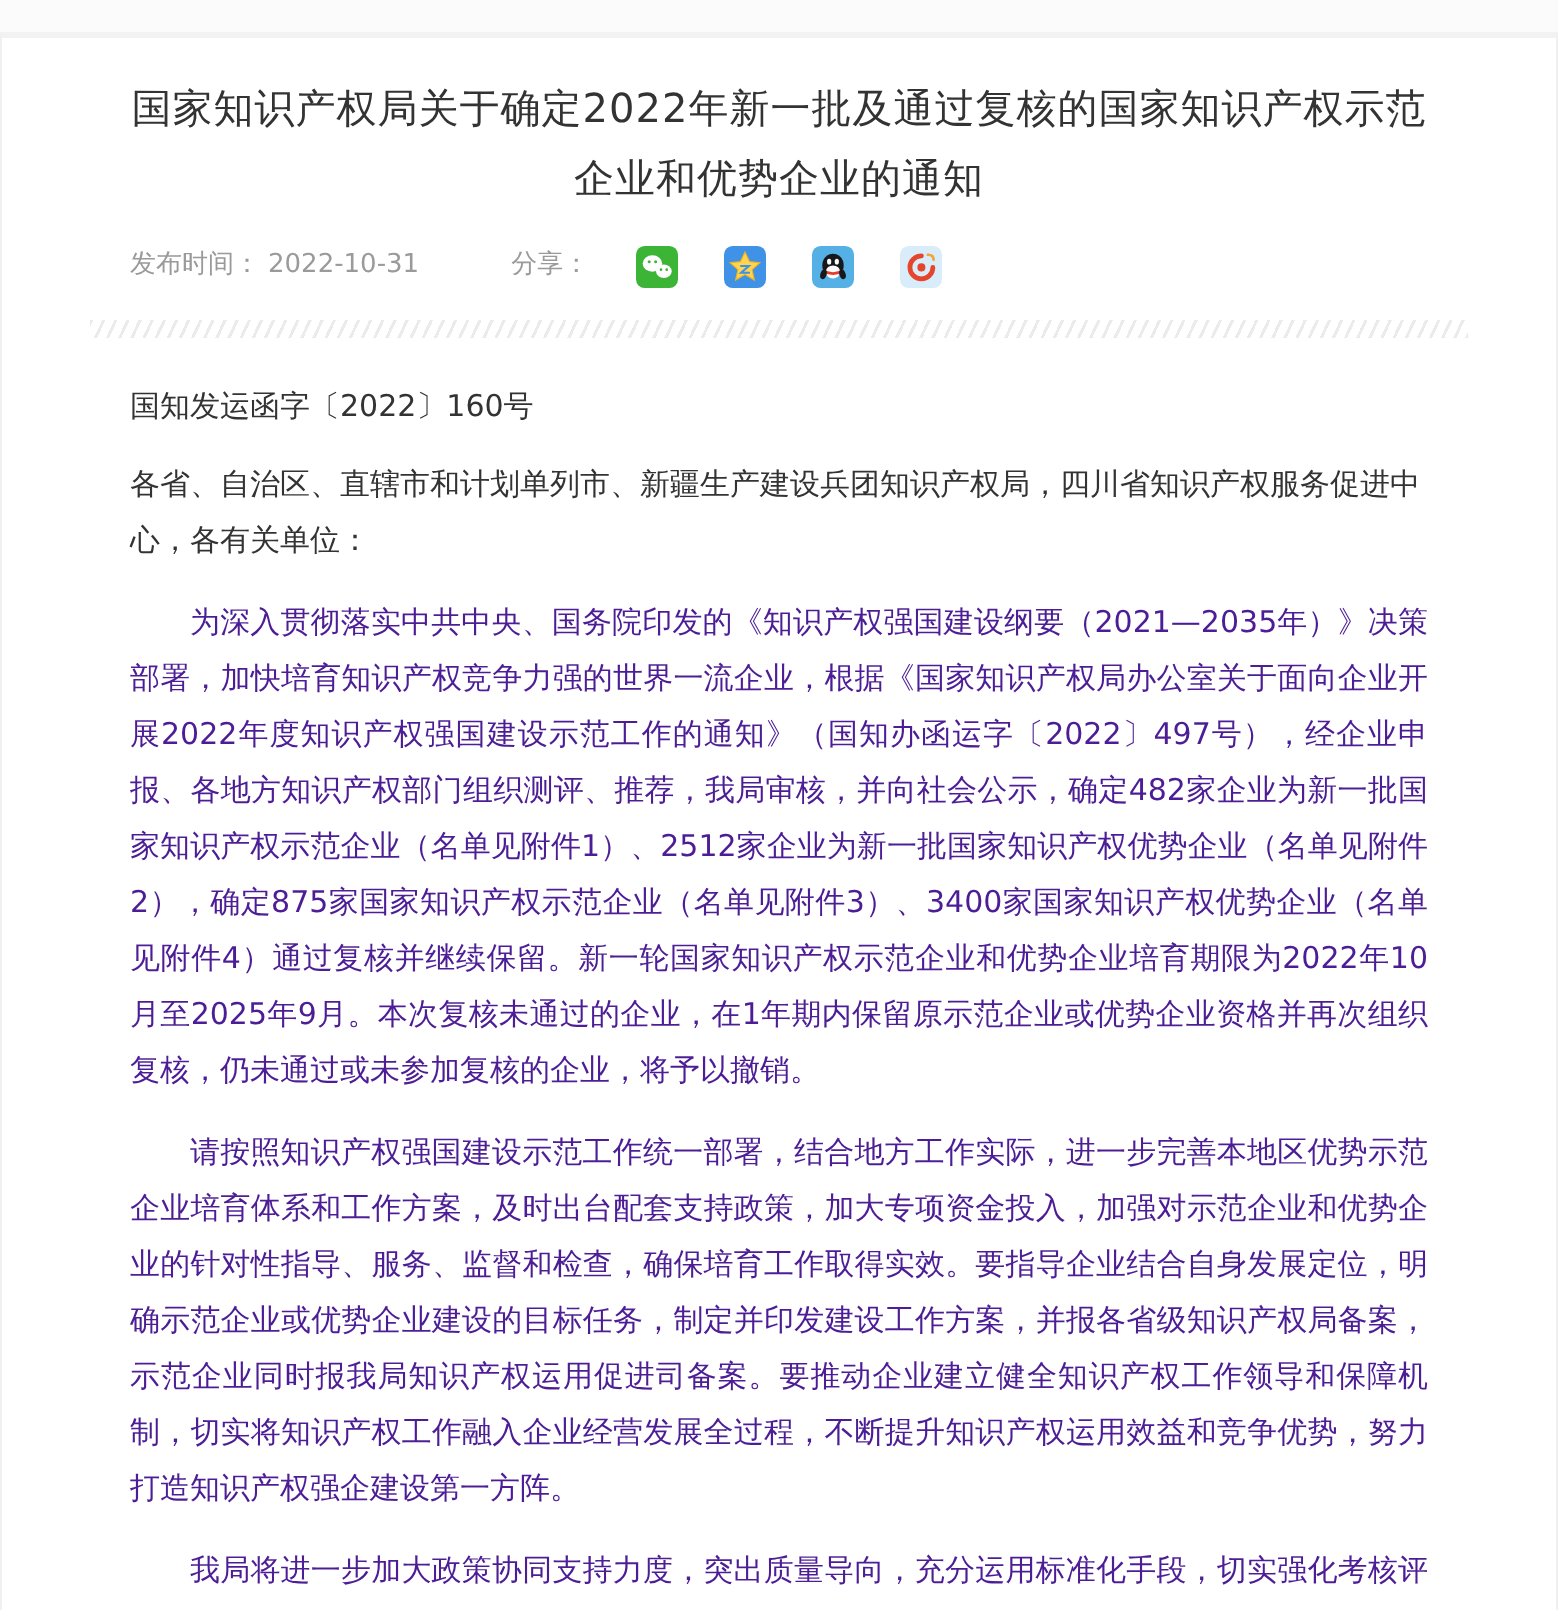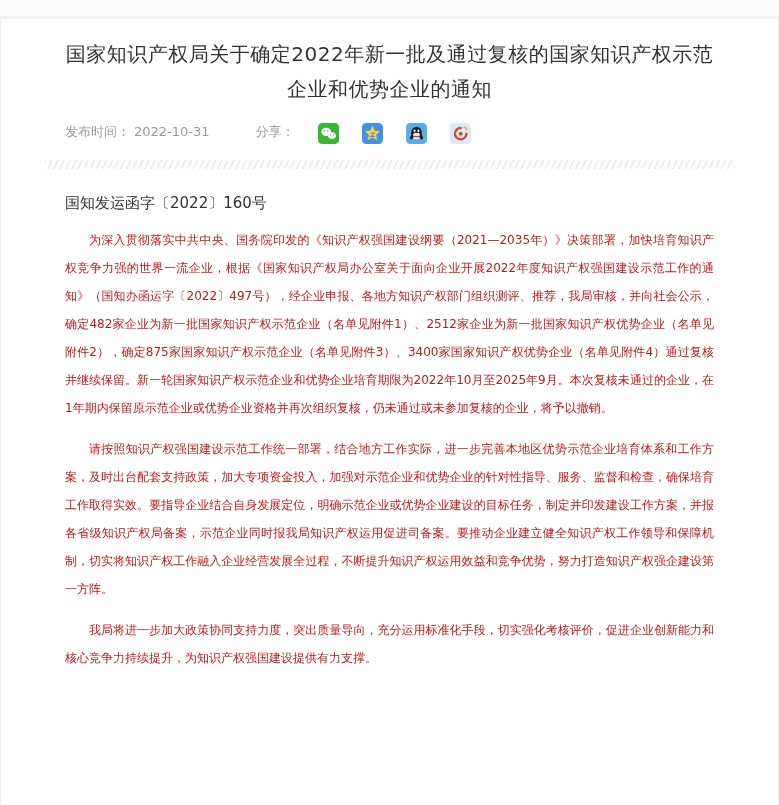--- a/index.html
+++ b/index.html
@@ -26,21 +26,21 @@
   .share-btn svg{display:block;}
   
   .divider{
     height:9px;margin:16px -20px 0;
     background:repeating-linear-gradient(115deg,#ebebeb 0px,#ebebeb 1.5px,#ffffff 1.5px,#ffffff 5.5px);
   }
   
   .doc-number{margin-top:25px;font-size:15px;color:#333;}
   .addressee{margin-top:15px;font-size:15px;line-height:28px;color:#333;}
   .para{
-    margin:13px 0 0;font-size:12px;line-height:28px;color:#b91c1c;
+    margin:13px 0 0;font-size:15px;line-height:28px;color:#4c1d95;
     text-indent:2em;text-align:justify;
   }
 </style>
 </head>
 <body>
 
 <div class="page">
 
   <h1 class="doc-title">国家知识产权局关于确定2022年新一批及通过复核的国家知识产权示范企业和优势企业的通知</h1>
 
@@ -91,18 +91,19 @@
           <path d="M14.6 4.6 Q17.4 4.4 17.6 7.2" stroke="#f7a336" stroke-width="1.4" fill="none" stroke-linecap="round"></path>
         </svg>
       </span>
     </span>
   </div>
 
   <div class="divider"></div>
 
   <div class="doc-number">国知发运函字〔2022〕160号</div>
 
+  <div class="addressee">各省、自治区、直辖市和计划单列市、新疆生产建设兵团知识产权局，四川省知识产权服务促进中心，各有关单位：</div>
 
   <p class="para">为深入贯彻落实中共中央、国务院印发的《知识产权强国建设纲要（2021—2035年）》决策部署，加快培育知识产权竞争力强的世界一流企业，根据《国家知识产权局办公室关于面向企业开展2022年度知识产权强国建设示范工作的通知》（国知办函运字〔2022〕497号），经企业申报、各地方知识产权部门组织测评、推荐，我局审核，并向社会公示，确定482家企业为新一批国家知识产权示范企业（名单见附件1）、2512家企业为新一批国家知识产权优势企业（名单见附件2），确定875家国家知识产权示范企业（名单见附件3）、3400家国家知识产权优势企业（名单见附件4）通过复核并继续保留。新一轮国家知识产权示范企业和优势企业培育期限为2022年10月至2025年9月。本次复核未通过的企业，在1年期内保留原示范企业或优势企业资格并再次组织复核，仍未通过或未参加复核的企业，将予以撤销。</p>
   <p class="para">请按照知识产权强国建设示范工作统一部署，结合地方工作实际，进一步完善本地区优势示范企业培育体系和工作方案，及时出台配套支持政策，加大专项资金投入，加强对示范企业和优势企业的针对性指导、服务、监督和检查，确保培育工作取得实效。要指导企业结合自身发展定位，明确示范企业或优势企业建设的目标任务，制定并印发建设工作方案，并报各省级知识产权局备案，示范企业同时报我局知识产权运用促进司备案。要推动企业建立健全知识产权工作领导和保障机制，切实将知识产权工作融入企业经营发展全过程，不断提升知识产权运用效益和竞争优势，努力打造知识产权强企建设第一方阵。</p>
   <p class="para">我局将进一步加大政策协同支持力度，突出质量导向，充分运用标准化手段，切实强化考核评价，促进企业创新能力和核心竞争力持续提升，为知识产权强国建设提供有力支撑。</p>
 
 </div>
 
 </body></html>

